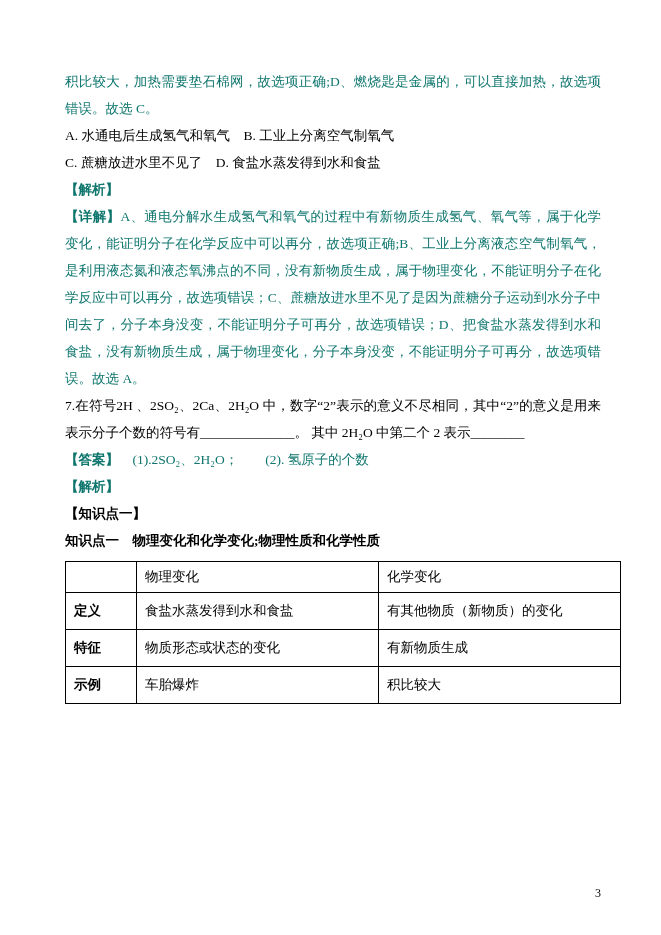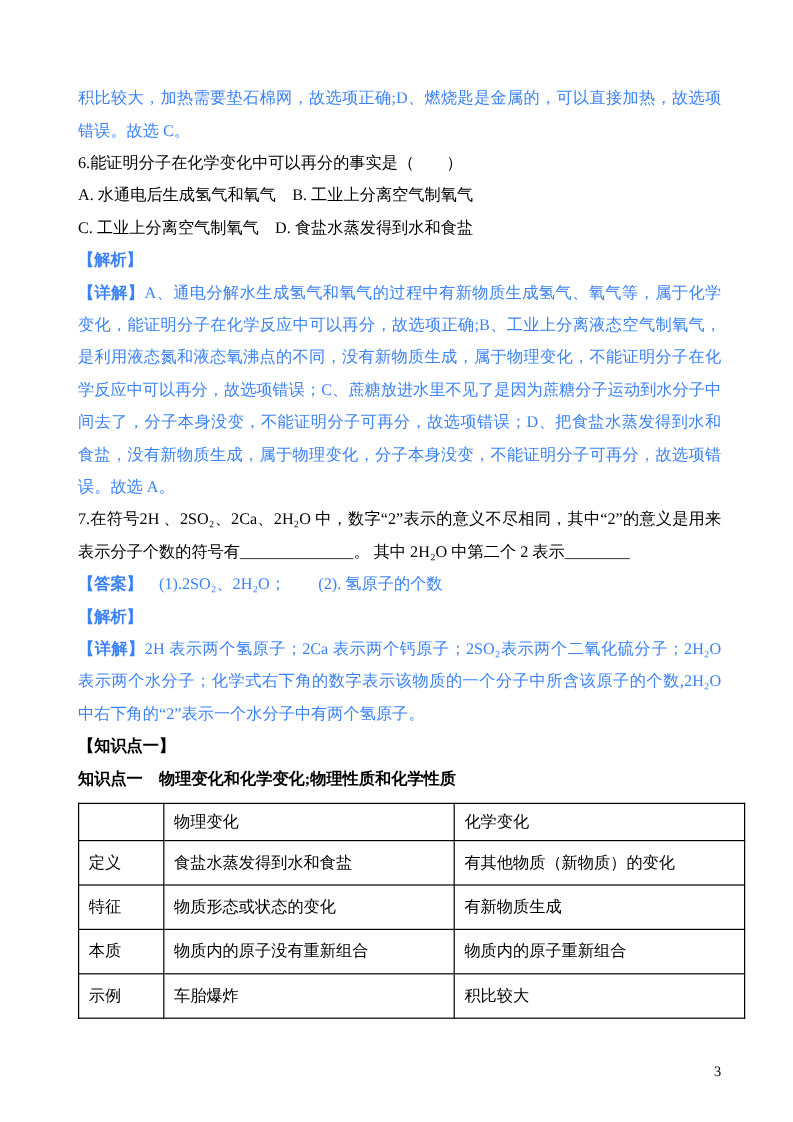--- a/index.html
+++ b/index.html
@@ -21,70 +21,68 @@
     position: absolute;
     left: 65px;
     right: 60px;
     top: 68px;
   }
   p.t {
     margin: 0;
     font-size: 13.5px;
     line-height: 27px;
   }
-  .red { color: #3b82f6; }
+  .red { color: #0f766e; }
   .bold { font-weight: bold; }
   .pre { white-space: pre-wrap; }
   .just { text-align: justify; }
   table.cmp {
     border-collapse: collapse;
     margin-top: 7px;
     width: 512px;
     table-layout: fixed;
   }
   .cmp td {
     border: 1px solid #000000;
     font-size: 13.5px;
     padding: 5px 8px;
     vertical-align: middle;
     height: 26px;
     line-height: 18px;
   }
   .cmp tr.head td { height: 20px; }
-  .cmp .c0 { width: 54px; font-weight: normal; }
+  .cmp .c0 { width: 54px; font-weight: bold; }
   .cmp .c1 { width: 225px; }
   .cmp .c2 { width: 225px; }
   .page-number {
     position: absolute;
     right: 60px;
     bottom: 34px;
     font-size: 12px;
     color: #000000;
   }
 </style>
 </head>
 <body>
 
 <div class="page">
   <main class="content">
 
     <p class="t red pre just">积比较大，加热需要垫石棉网，故选项正确;D、燃烧匙是金属的，可以直接加热，故选项错误。故选 C。</p>
 
-    <p class="t pre">6.能证明分子在化学变化中可以再分的事实是（        ）</p>
     <p class="t pre">A. 水通电后生成氢气和氧气    B. 工业上分离空气制氧气</p>
-    <p class="t pre">C. 工业上分离空气制氧气    D. 食盐水蒸发得到水和食盐</p>
+    <p class="t pre">C. 蔗糖放进水里不见了    D. 食盐水蒸发得到水和食盐</p>
 
     <p class="t red"><span class="bold">【解析】</span></p>
     <p class="t red just"><span class="bold">【详解】</span><span>A、通电分解水生成氢气和氧气的过程中有新物质生成氢气、氧气等，属于化学变化，能证明分子在化学反应中可以再分，故选项正确;B、工业上分离液态空气制氧气，是利用液态氮和液态氧沸点的不同，没有新物质生成，属于物理变化，不能证明分子在化学反应中可以再分，故选项错误；C、蔗糖放进水里不见了是因为蔗糖分子运动到水分子中间去了，分子本身没变，不能证明分子可再分，故选项错误；D、把食盐水蒸发得到水和食盐，没有新物质生成，属于物理变化，分子本身没变，不能证明分子可再分，故选项错误。故选 A。</span></p>
 
     <p class="t just">7.在符号2H 、2SO₂、2Ca、2H₂O 中，数字“2”表示的意义不尽相同，其中“2”的意义是用来表示分子个数的符号有______________。 其中 2H₂O 中第二个 2 表示________</p>
 
     <p class="t red pre"><span class="bold">【答案】</span><span>    (1).2SO₂、2H₂O；        (2). 氢原子的个数</span></p>
     <p class="t red"><span class="bold">【解析】</span></p>
-    <p class="t red just"><span class="bold">【详解】</span><span>2H 表示两个氢原子；2Ca 表示两个钙原子；2SO₂表示两个二氧化硫分子；2H₂O 表示两个水分子；化学式右下角的数字表示该物质的一个分子中所含该原子的个数,2H₂O 中右下角的“2”表示一个水分子中有两个氢原子。</span></p>
 
     <p class="t bold">【知识点一】</p>
     <p class="t bold pre">知识点一    物理变化和化学变化;物理性质和化学性质</p>
 
     <table class="cmp">
       <tbody>
           <tr class="head">
         <td class="c0"></td>
         <td class="c1">物理变化</td>
         <td class="c2">化学变化</td>
@@ -93,25 +91,20 @@
         <td class="c0">定义</td>
         <td class="c1">食盐水蒸发得到水和食盐</td>
         <td class="c2">有其他物质（新物质）的变化</td>
       </tr>
       <tr>
         <td class="c0">特征</td>
         <td class="c1">物质形态或状态的变化</td>
         <td class="c2">有新物质生成</td>
       </tr>
       <tr>
-        <td class="c0">本质</td>
-        <td class="c1">物质内的原子没有重新组合</td>
-        <td class="c2">物质内的原子重新组合</td>
-      </tr>
-      <tr>
         <td class="c0">示例</td>
         <td class="c1">车胎爆炸</td>
         <td class="c2">积比较大</td>
       </tr>
     </tbody>
       </table>
 
   </main>
 
   <div class="page-number">3</div>

